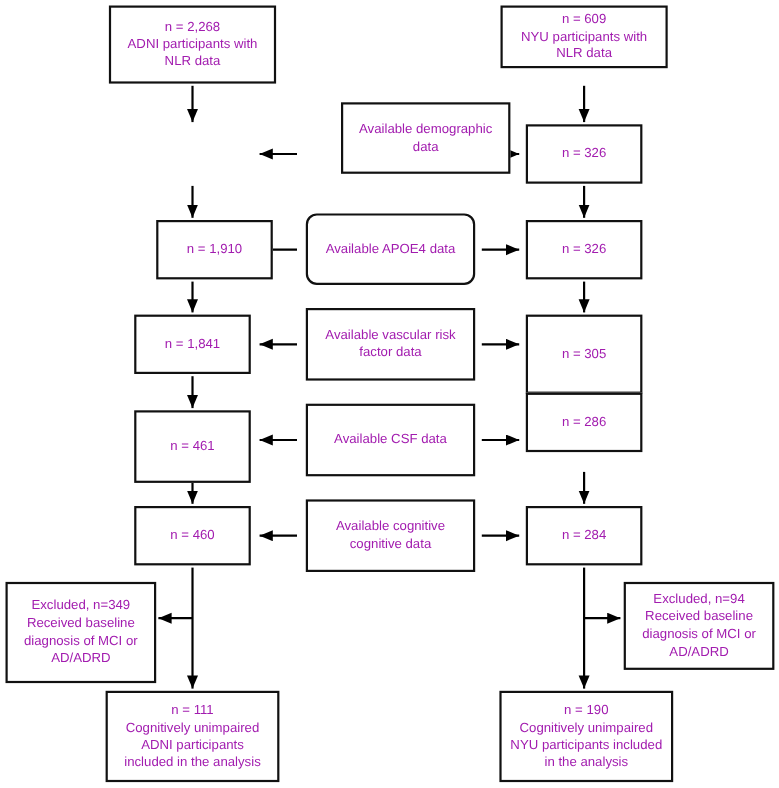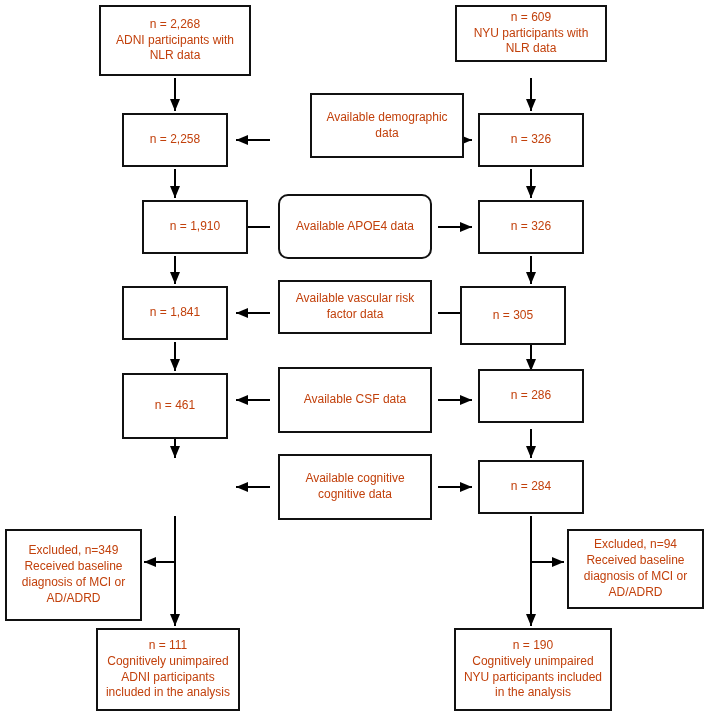--- a/index.html
+++ b/index.html
@@ -6,21 +6,21 @@
     margin: 0;
     padding: 0;
     background: #ffffff;
   }
   .canvas {
     position: relative;
     width: 708px;
     height: 716px;
     background: #ffffff;
     font-family: "Liberation Sans", "DejaVu Sans", sans-serif;
-    color: #c2410c;
+    color: #a21caf;
   }
   .arrows {
     position: absolute;
     left: 0;
     top: 0;
     pointer-events: none;
   }
   .box {
     position: absolute;
     box-sizing: border-box;
@@ -81,52 +81,52 @@
     </g>
   </svg>
 
   <div class="box" style="left:99px; top:5px; width:152px; height:71px;">n = 2,268
 ADNI participants with
 NLR data</div>
   <div class="box" style="left:455px; top:5px; width:152px; height:57px;">n = 609
 NYU participants with
 NLR data</div>
 
-  <div class="box" style="left:122px; top:113px; width:106px; height:54px;">n = 2,258</div>
   <div class="box" style="left:278px; top:93px; width:154px; height:65px;margin-left:32px;">Available demographic
 data</div>
   <div class="box" style="left:478px; top:113px; width:106px; height:54px;">n = 326</div>
 
   <div class="box" style="left:122px; top:200px; width:106px; height:54px;margin-left:20px;">n = 1,910</div>
   <div class="box" style="left:278px; top:194px; width:154px; height:65px;border-radius:10px;">Available APOE4 data</div>
   <div class="box" style="left:478px; top:200px; width:106px; height:54px;">n = 326</div>
 
   <div class="box" style="left:122px; top:286px; width:106px; height:54px;">n = 1,841</div>
-  <div class="box" style="left:278px; top:280px; width:154px; height:54px;">Available vascular risk
+  <div class="box" style="left:278px; top:280px; width:154px; height:66px;">Available vascular risk
 factor data</div>
-  <div class="box" style="left:460px; top:286px; width:106px; height:59px;">n = 305</div>
+  <div class="box" style="left:478px; top:286px; width:106px; height:72px;">n = 305</div>
 
   <div class="box" style="left:122px; top:373px; width:106px; height:66px;">n = 461</div>
   <div class="box" style="left:278px; top:367px; width:154px; height:66px;">Available CSF data</div>
-  <div class="box" style="left:478px; top:369px; width:106px; height:54px;">n = 286</div>
+  <div class="box" style="left:478px; top:357px; width:106px; height:54px;">n = 286</div>
 
+  <div class="box" style="left:122px; top:460px; width:106px; height:54px;">n = 460</div>
   <div class="box" style="left:278px; top:454px; width:154px; height:66px;">Available cognitive
 cognitive data</div>
   <div class="box" style="left:478px; top:460px; width:106px; height:54px;">n = 284</div>
 
   <div class="box" style="left:5px; top:529px; width:137px; height:92px;">Excluded, n=349
 Received baseline
 diagnosis of MCI or
 AD/ADRD</div>
   <div class="box" style="left:567px; top:529px; width:137px; height:80px;">Excluded, n=94
 Received baseline
 diagnosis of MCI or
 AD/ADRD</div>
 
-  <div class="box" style="left:96px; top:628px; width:144px; height:83px;">n = 111
+  <div class="box" style="left:96px; top:628px; width:158px; height:83px;">n = 111
 Cognitively unimpaired
 ADNI participants
 included in the analysis</div>
   <div class="box" style="left:454px; top:628px; width:158px; height:83px;">n = 190
 Cognitively unimpaired
 NYU participants included
 in the analysis</div>
 
 </div>
 

